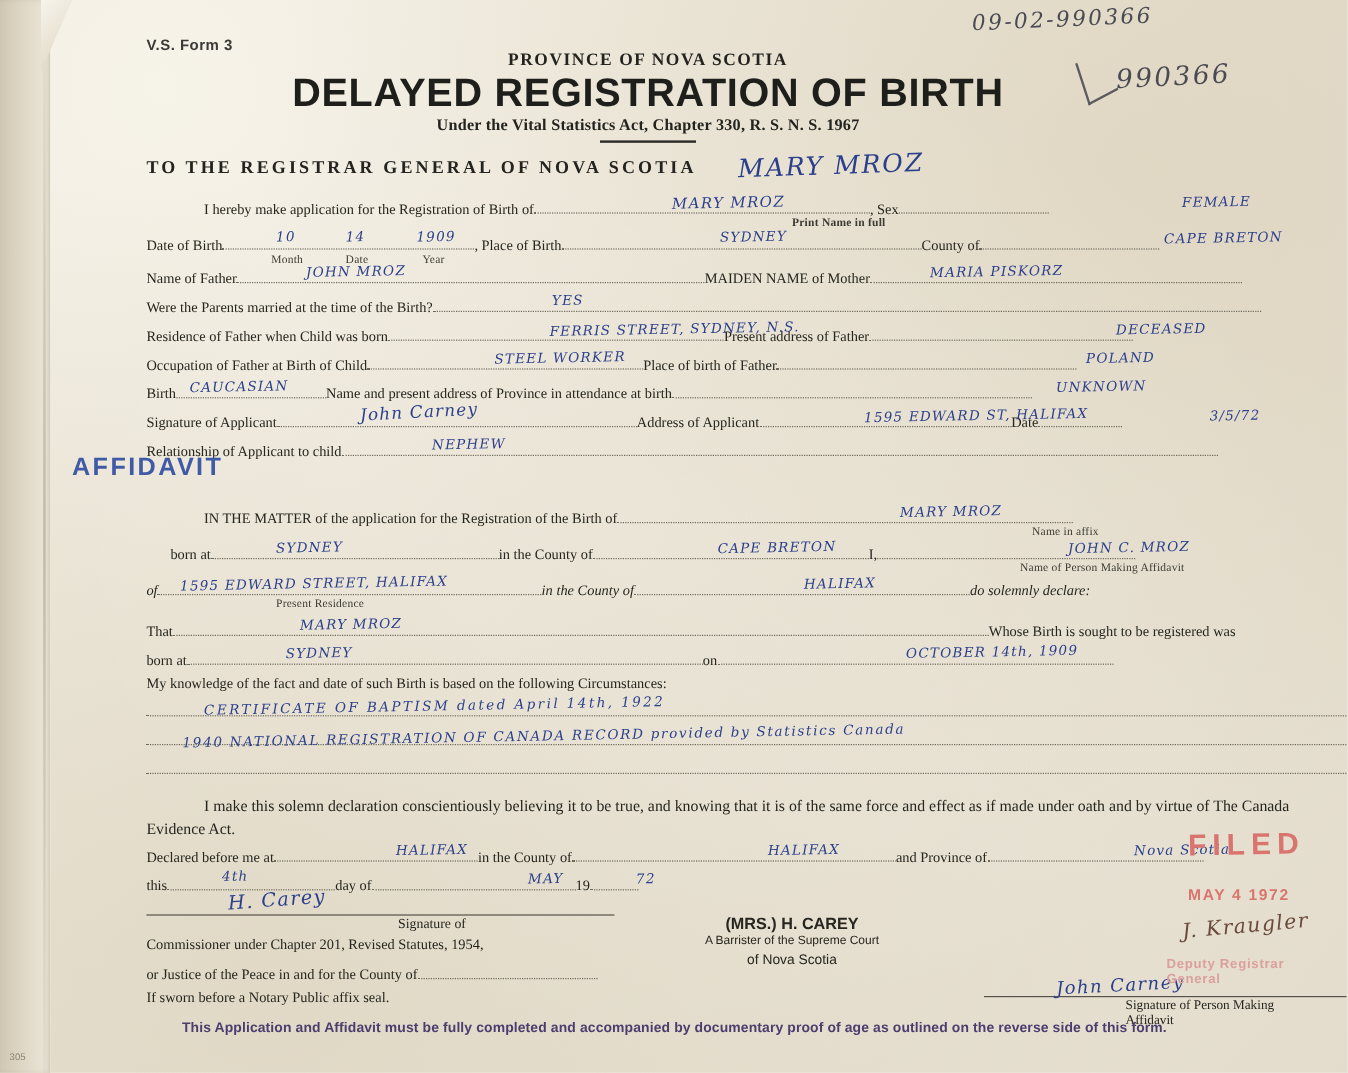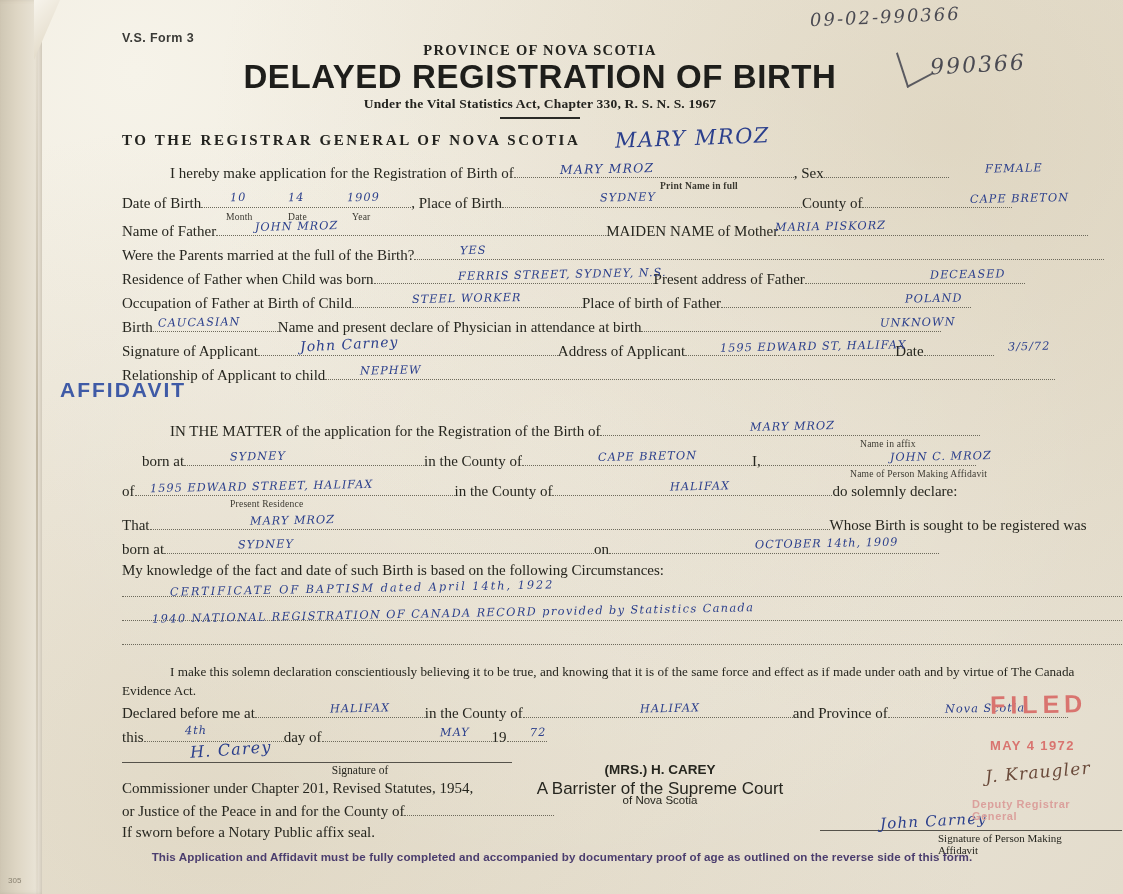--- a/index.html
+++ b/index.html
@@ -41,21 +41,21 @@
   .content{position:absolute;left:60px;top:0;width:1040px;height:894px;}
 
   .formno{position:absolute;left:62px;top:31px;font-size:12.5px;letter-spacing:.4px;font-family:"Liberation Sans",sans-serif;font-weight:600;color:#3a3a36;}
   .province{position:absolute;left:0;top:42px;width:960px;text-align:center;font-size:14.5px;letter-spacing:1.3px;font-weight:700;font-family:"Liberation Serif",serif;color:#23231f;}
   .bigtitle{position:absolute;left:0;top:58px;width:960px;text-align:center;font-size:33px;font-weight:700;letter-spacing:.6px;font-family:"Liberation Sans",sans-serif;color:#1e1e1b;}
   .subtitle{position:absolute;left:0;top:96px;width:960px;text-align:center;font-size:13.5px;font-weight:700;letter-spacing:.2px;color:#23231f;}
   .rule{position:absolute;left:440px;top:117px;width:80px;height:2px;background:#2a2a26;}
 
   .toreg{position:absolute;left:62px;top:132px;font-size:15px;letter-spacing:2.6px;font-weight:600;font-family:"Liberation Serif",serif;color:#23231f;}
 
-  .line{position:absolute;font-size:15px;color:#26261f;white-space:nowrap;font-family:"Liberation Serif",serif;}
+  .line{position:absolute;font-size:12px;color:#26261f;white-space:nowrap;font-family:"Liberation Serif",serif;}
   .dots{display:inline-block;border-bottom:1px dotted #6d6a5c;vertical-align:baseline;height:13px;}
   .smallcap{position:absolute;font-size:9.6px;font-family:"Liberation Serif",serif;color:#3c3a32;letter-spacing:.2px;}
 
   
   .hw{
     position:absolute;
     font-family:"DejaVu Serif", serif;
     color:#2b3f8c;
     font-style:italic;
     letter-spacing:1.2px;
@@ -138,38 +138,38 @@
     <div class="hw sm" style="left:540px;top:191px;">SYDNEY</div>
     <div class="hw sm" style="left:910px;top:192px;">CAPE BRETON</div>
 
     <div class="line" style="left:62px;top:222px;">
       <span>Name of Father</span><span class="dots" style="width:390px;"></span><span>MAIDEN NAME of Mother</span><span class="dots" style="width:310px;"></span>
     </div>
     <div class="hw sm" style="left:195px;top:220px;">JOHN MROZ</div>
     <div class="hw sm" style="left:715px;top:220px;">MARIA PISKORZ</div>
 
     <div class="line" style="left:62px;top:246px;">
-      <span>Were the Parents married at the full of the Birth?</span><span class="dots" style="width:690px;"></span>
+      <span>Were the Parents married at the time of the Birth?</span><span class="dots" style="width:690px;"></span>
     </div>
     <div class="hw sm" style="left:400px;top:244px;">YES</div>
 
     <div class="line" style="left:62px;top:270px;">
       <span>Residence of Father when Child was born</span><span class="dots" style="width:280px;"></span><span>Present address of Father</span><span class="dots" style="width:220px;"></span>
     </div>
     <div class="hw sm" style="left:398px;top:268px;">FERRIS STREET, SYDNEY, N.S.</div>
     <div class="hw sm" style="left:870px;top:268px;">DECEASED</div>
 
     <div class="line" style="left:62px;top:294px;">
       <span>Occupation of Father at Birth of Child</span><span class="dots" style="width:230px;"></span><span>Place of birth of Father</span><span class="dots" style="width:250px;"></span>
     </div>
     <div class="hw sm" style="left:352px;top:292px;">STEEL WORKER</div>
     <div class="hw sm" style="left:845px;top:292px;">POLAND</div>
 
     <div class="line" style="left:62px;top:318px;">
-      <span>Birth</span><span class="dots" style="width:125px;"></span><span>Name and present declare of Physician in attendance at birth</span><span class="dots" style="width:300px;"></span>
+      <span>Birth</span><span class="dots" style="width:125px;"></span><span>Name and present address of Province in attendance at birth</span><span class="dots" style="width:300px;"></span>
     </div>
     <div class="hw sm" style="left:98px;top:316px;">CAUCASIAN</div>
     <div class="hw sm" style="left:820px;top:316px;">UNKNOWN</div>
 
     <div class="line" style="left:62px;top:342px;">
       <span>Signature of Applicant</span><span class="dots" style="width:300px;"></span><span>Address of Applicant</span><span class="dots" style="width:210px;"></span><span>Date</span><span class="dots" style="width:70px;"></span>
     </div>
     <div class="hw sm" style="left:240px;top:336px;font-size:14px;transform:rotate(-3deg);">John Carney</div>
     <div class="hw sm" style="left:660px;top:340px;">1595 EDWARD ST, HALIFAX</div>
     <div class="hw sm" style="left:948px;top:340px;">3/5/72</div>
@@ -188,21 +188,21 @@
     <div class="smallcap" style="left:800px;top:438px;">Name in affix</div>
 
     <div class="line" style="left:62px;top:452px;margin-left:20px;">
       <span>born at</span><span class="dots" style="width:240px;"></span><span>in the County of</span><span class="dots" style="width:230px;"></span><span>I,</span><span class="dots" style="width:215px;"></span>
     </div>
     <div class="hw sm" style="left:170px;top:450px;">SYDNEY</div>
     <div class="hw sm" style="left:538px;top:450px;">CAPE BRETON</div>
     <div class="hw sm" style="left:830px;top:450px;">JOHN C. MROZ</div>
     <div class="smallcap" style="left:790px;top:468px;">Name of Person Making Affidavit</div>
 
-    <div class="line" style="left:62px;top:482px;">
+    <div class="line" style="left:62px;top:482px;font-style:italic;">
       <span>of</span><span class="dots" style="width:320px;"></span><span>in the County of</span><span class="dots" style="width:280px;"></span><span>do solemnly declare:</span>
     </div>
     <div class="hw sm" style="left:90px;top:480px;">1595 EDWARD STREET, HALIFAX</div>
     <div class="smallcap" style="left:170px;top:498px;">Present Residence</div>
     <div class="hw sm" style="left:610px;top:480px;">HALIFAX</div>
 
     <div class="line" style="left:62px;top:516px;">
       <span>That</span><span class="dots" style="width:680px;"></span><span>Whose Birth is sought to be registered was</span>
     </div>
     <div class="hw sm" style="left:190px;top:514px;">MARY MROZ</div>
@@ -237,21 +237,21 @@
     </div>
     <div class="hw sm" style="left:125px;top:724px;">4th</div>
     <div class="hw sm" style="left:380px;top:726px;">MAY</div>
     <div class="hw sm" style="left:470px;top:726px;">72</div>
 
     <div class="solidline" style="left:62px;top:762px;width:390px;"></div>
     <div class="hw" style="left:130px;top:740px;font-size:16px;transform:rotate(-4deg);">H. Carey</div>
     <div class="cb ctr" style="left:240px;top:764px;width:120px;font-size:11.5px;">Signature of</div>
 
     <div class="cb ctr" style="left:450px;top:762px;width:300px;font-size:13.5px;font-weight:700;font-family:'Liberation Sans',sans-serif;">(MRS.) H. CAREY</div>
-    <div class="cb ctr" style="left:450px;top:779px;width:300px;font-size:17px;font-family:'Liberation Sans',sans-serif;">A Barrister of the Supreme Court</div>
+    <div class="cb ctr" style="left:450px;top:779px;width:300px;font-size:10px;font-family:'Liberation Sans',sans-serif;">A Barrister of the Supreme Court</div>
     <div class="cb ctr" style="left:450px;top:794px;width:300px;font-size:11.5px;font-family:'Liberation Sans',sans-serif;">of Nova Scotia</div>
 
     <div class="line" style="left:62px;top:780px;">Commissioner under Chapter 201, Revised Statutes, 1954,</div>
     <div class="line" style="left:62px;top:802px;">
       <span>or Justice of the Peace in and for the County of</span><span class="dots" style="width:150px;"></span>
     </div>
     <div class="line" style="left:62px;top:824px;">If sworn before a Notary Public affix seal.</div>
 
     <div class="solidline" style="left:760px;top:830px;width:302px;"></div>
     <div class="hw" style="left:820px;top:812px;font-size:15px;transform:rotate(-3deg);">John Carney</div>

